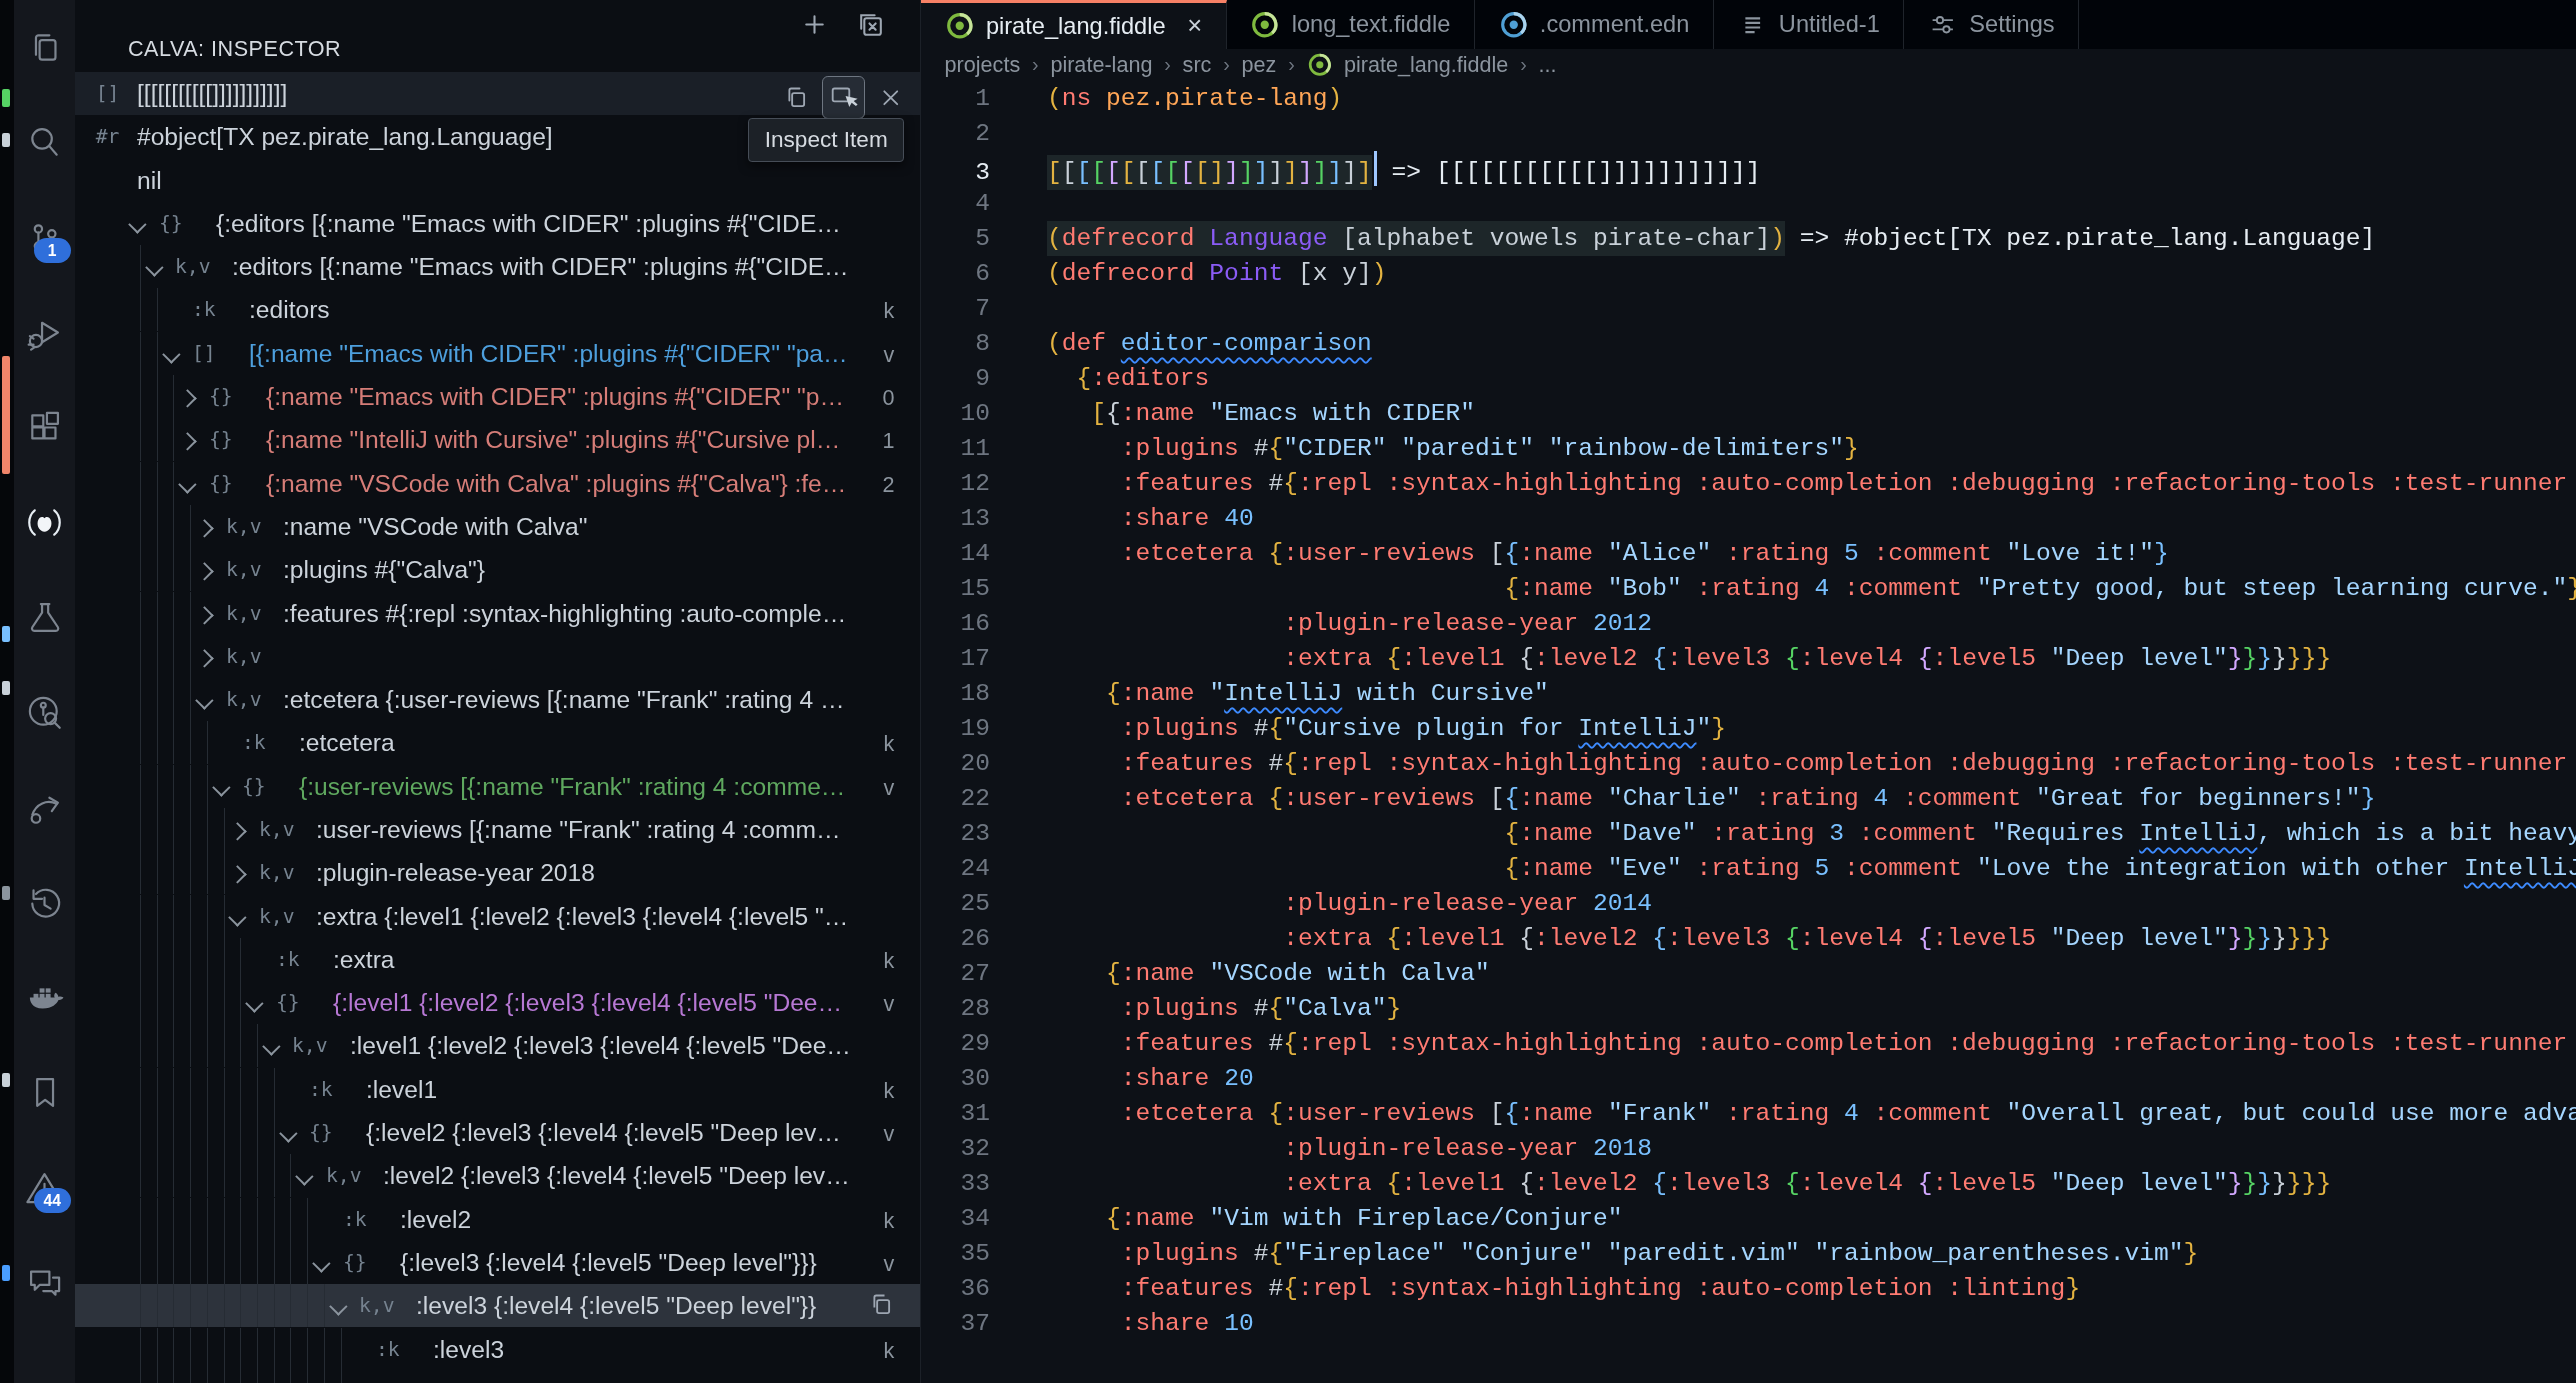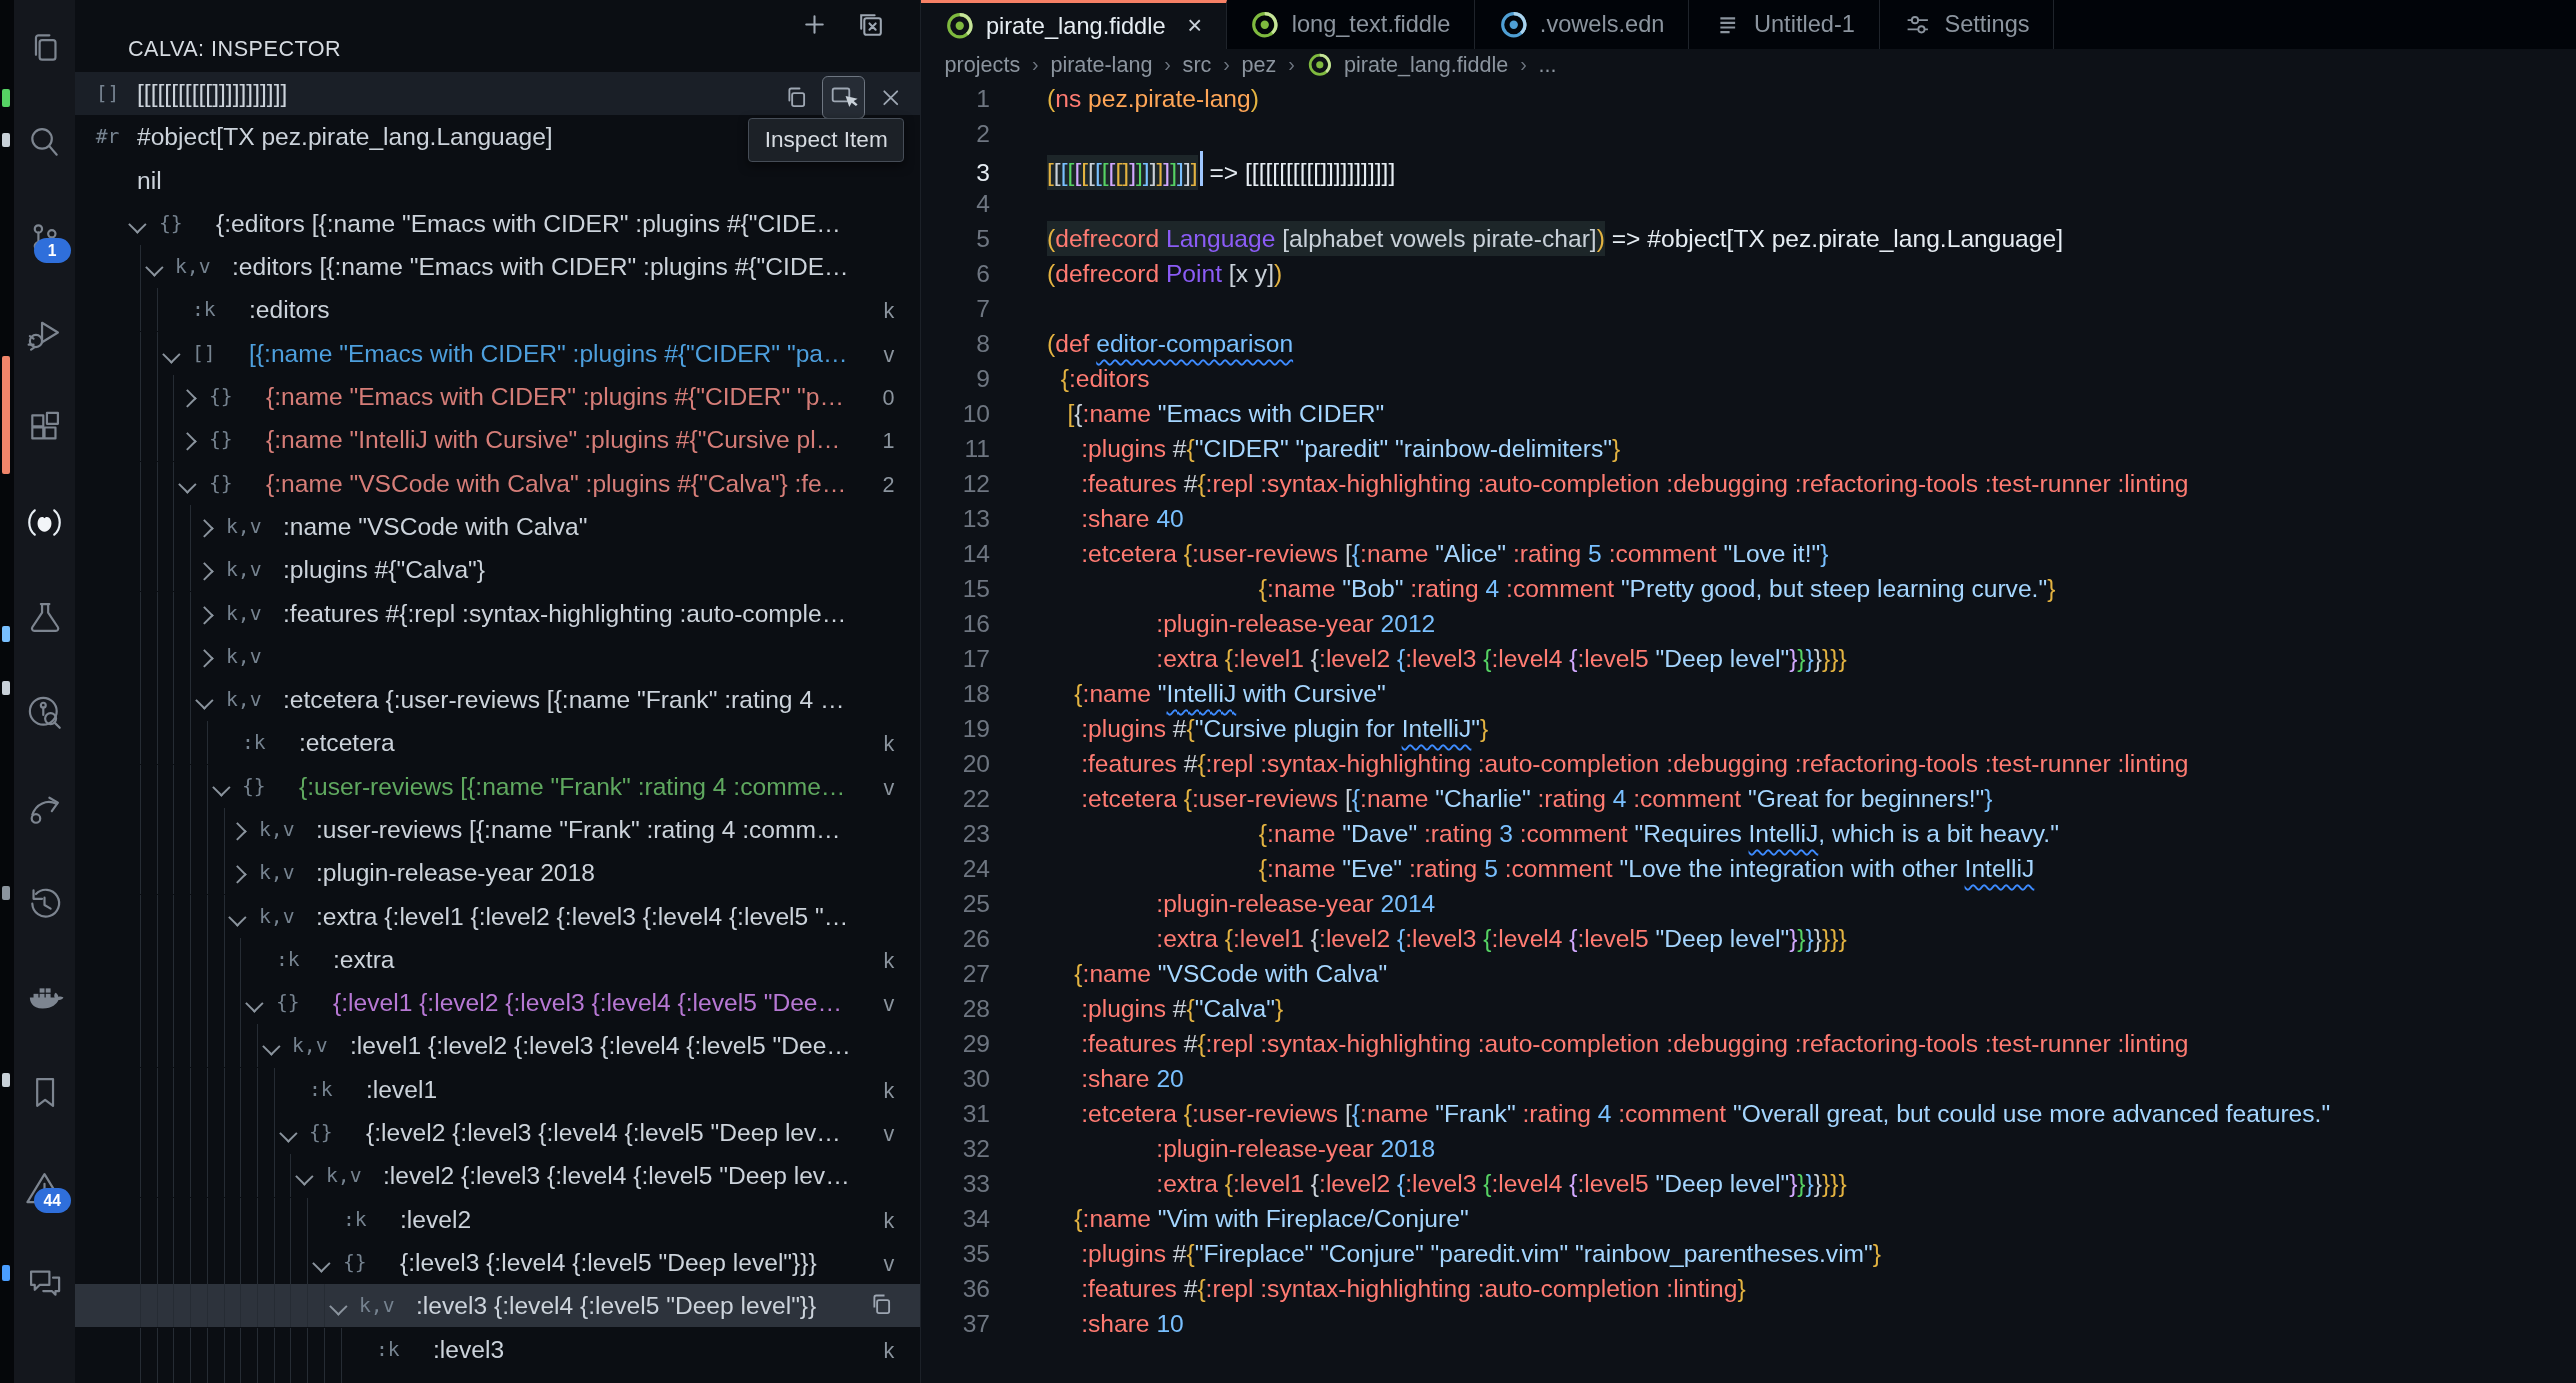--- a/index.html
+++ b/index.html
@@ -52,21 +52,21 @@
        background:#010409;border-right:1px solid #1f242b;cursor:pointer;white-space:nowrap;}
   .tab.active{background:#0d1117;color:#e6edf3;border-top:3px solid #f78166;}
   .tab .suffix{color:#6e7681;font-size:20.7px;margin-left:2px;}
   .tab .close{margin-left:9.8px;color:#c9d1d9;font-size:25.6px;line-height:1;}
   .tab svg{width:29.5px;height:29.5px;flex:none;}
   #breadcrumbs{position:absolute;left:0;top:49px;width:100%;height:31.5px;display:flex;align-items:center;
                padding-left:23.6px;gap:11.8px;color:#8b949e;font-size:21.6px;}
   #breadcrumbs .sep{color:#6e7681;font-size:19.7px;}
   #breadcrumbs svg{width:25.6px;height:25.6px;}
   #code{position:absolute;left:0;top:81px;width:100%;height:1303px;overflow:hidden;
-        font-family:Liberation Sans, sans-serif;font-size:24.6px;}
+        font-family:Liberation Mono, monospace;font-size:24.6px;}
   .cline{height:35px;line-height:35px;white-space:pre;}
   .gut{display:inline-block;width:69px;text-align:right;color:#6e7681;}
   .lc{margin-left:57px;}
   .tok-d{color:#c9d1d9;} .tok-k{color:#ff7b72;} .tok-s{color:#a5d6ff;} .tok-n{color:#79c0ff;}
   .tok-o{color:#ffa657;} .tok-v{color:#8b5cf6;} .tok-fn{color:#79c0ff;} .tok-r{color:#e6edf3;}
   .sq{text-decoration:underline wavy #3d8bff 1.5px;text-underline-offset:6.9px;}
   .hl{background:rgba(150,200,170,.12);padding:3.9px 0;}
   .cursorbar{display:inline-block;width:3px;height:27.6px;background:#9ec7ff;vertical-align:text-bottom;margin-left:2px;}
 </style>
 </head>
@@ -575,21 +575,21 @@
           <circle cx="16" cy="16" r="4.5" fill="#7fba3f"></circle>
         </svg>
         <span>long_text.fiddle</span>
       </div>
       <div class="tab">
         <svg viewBox="0 0 32 32">
           <circle cx="16" cy="16" r="12" fill="none" stroke="#4f9fd4" stroke-width="3.4"></circle>
           <path d="M16 4a12 12 0 0 1 8 21" fill="none" stroke="#abd3ec" stroke-width="3.4"></path>
           <circle cx="16" cy="16" r="4.5" fill="#4f9fd4"></circle>
         </svg>
-        <span>.vowels.edn</span>
+        <span>.comment.edn</span>
       </div>
       <div class="tab">
         <svg viewBox="0 0 32 32">
           <g stroke="#8b949e" stroke-width="2.4">
             <path d="M8 9h16M8 14h16M8 19h16M8 24h10"></path>
           </g>
         </svg>
         <span>Untitled-1</span>
       </div>
       <div class="tab">

